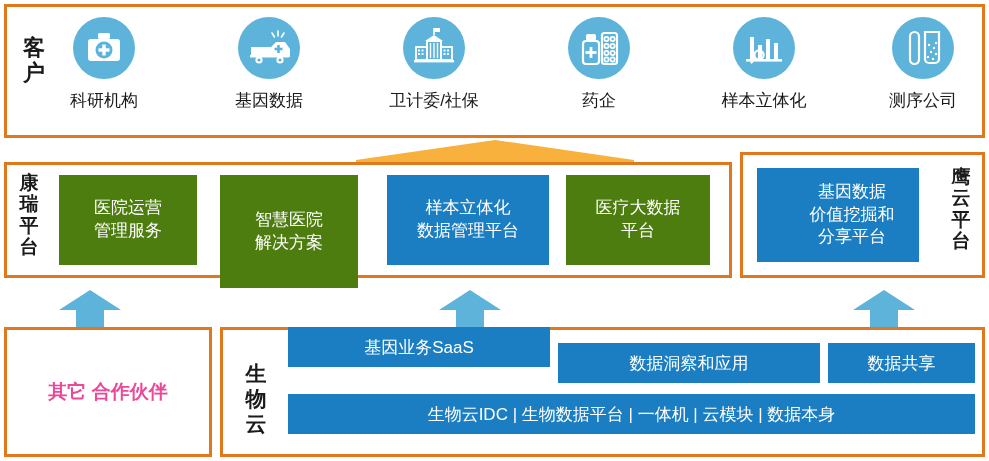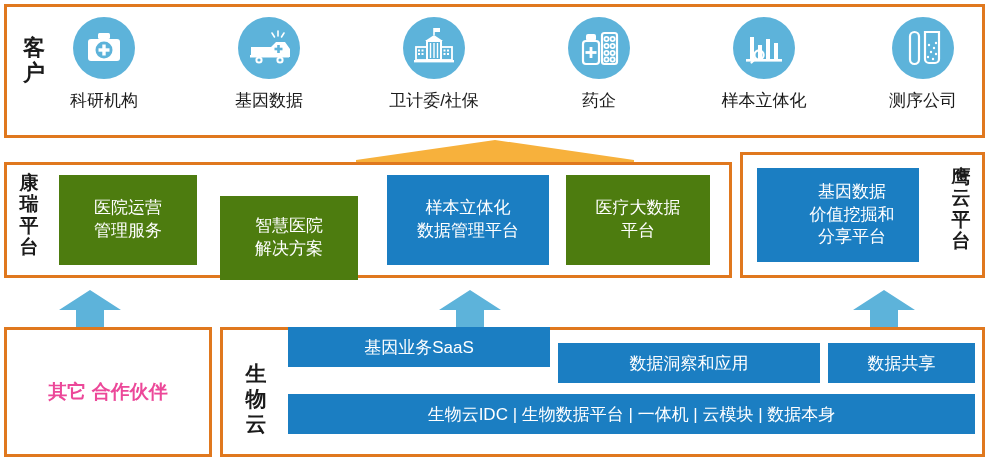--- a/index.html
+++ b/index.html
@@ -236,21 +236,21 @@
 
   <div class="vlabel" id="kangrui-label" style="left:12px;top:172px;width:34px;font-size:19px;line-height:1.12;">康
 瑞
 平
 台</div>
 
   <div class="card orange" style="left:59px;top:175px;width:138px;height:90px;">
     <span>医院运营
 管理服务</span>
   </div>
-  <div class="card orange" style="left:220px;top:175px;width:138px;height:84px;margin-top:21px;">
+  <div class="card orange" style="left:220px;top:175px;width:138px;height:113px;">
     <span>智慧医院
 解决方案</span>
   </div>
   <div class="card blue" style="left:387px;top:175px;width:162px;height:90px;">
     <span>样本立体化
 数据管理平台</span>
   </div>
   <div class="card orange" style="left:566px;top:175px;width:144px;height:90px;">
     <span>医疗大数据
 平台</span>

